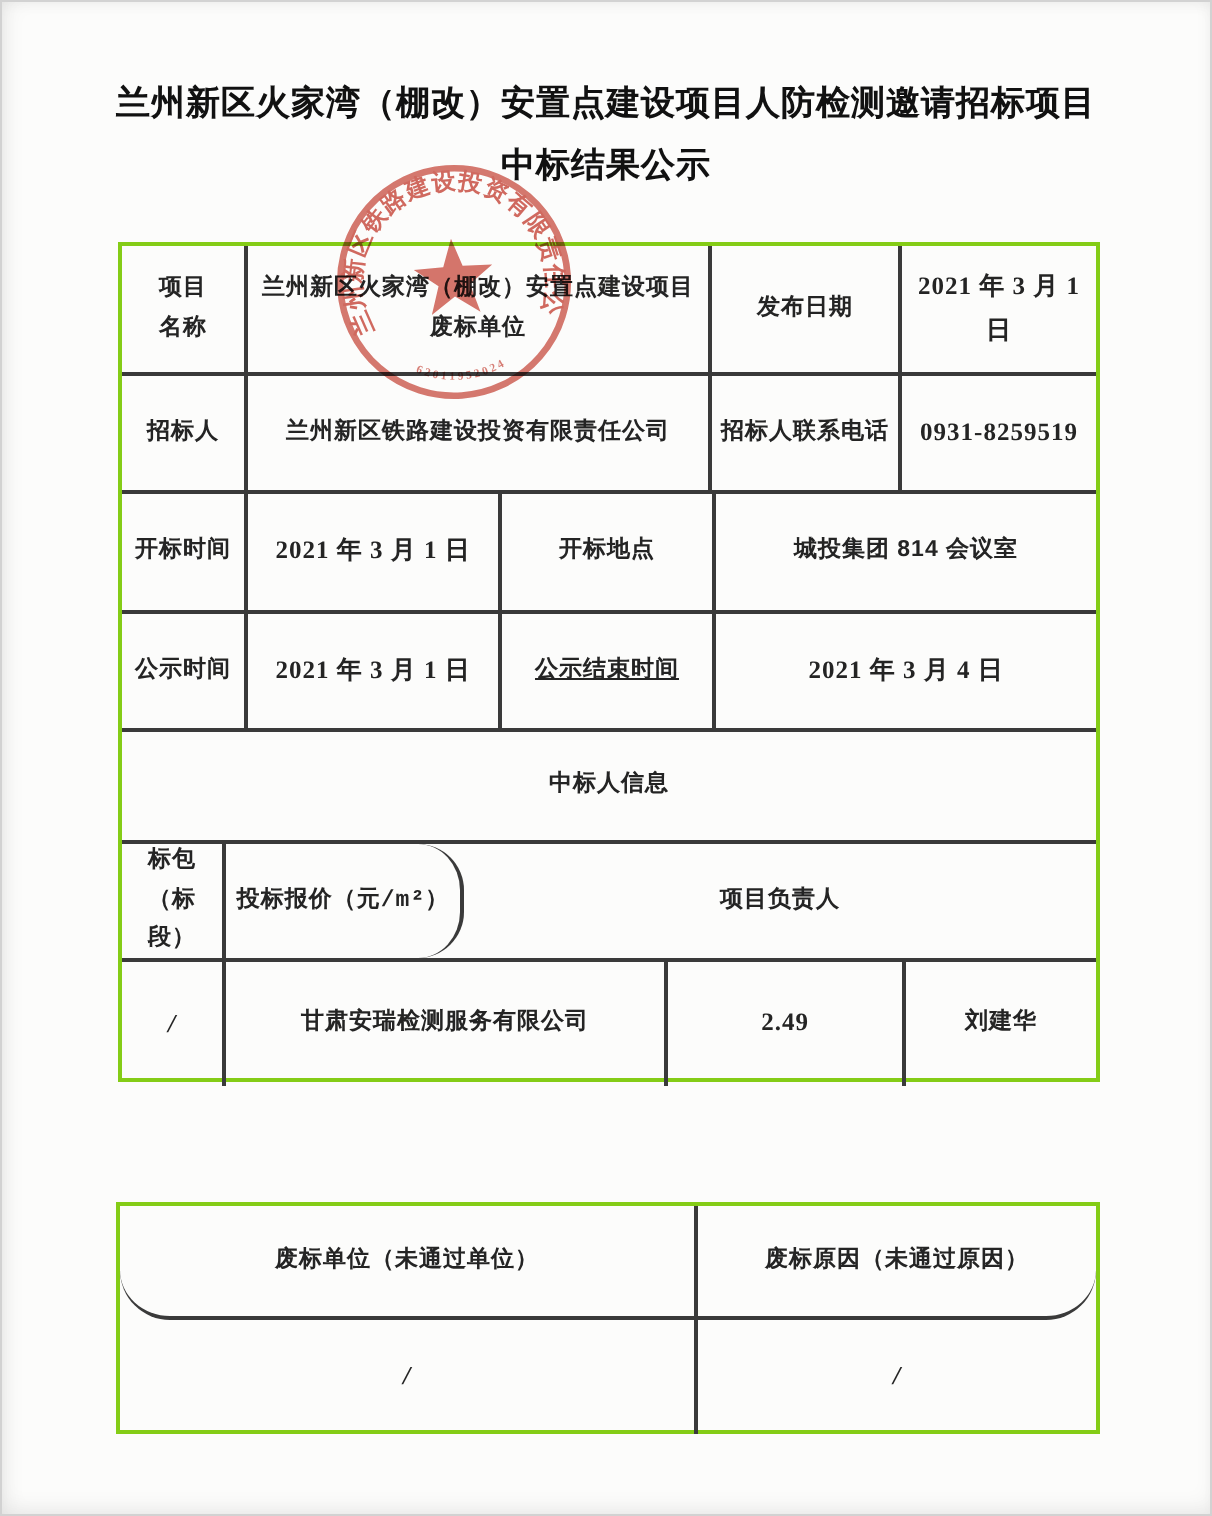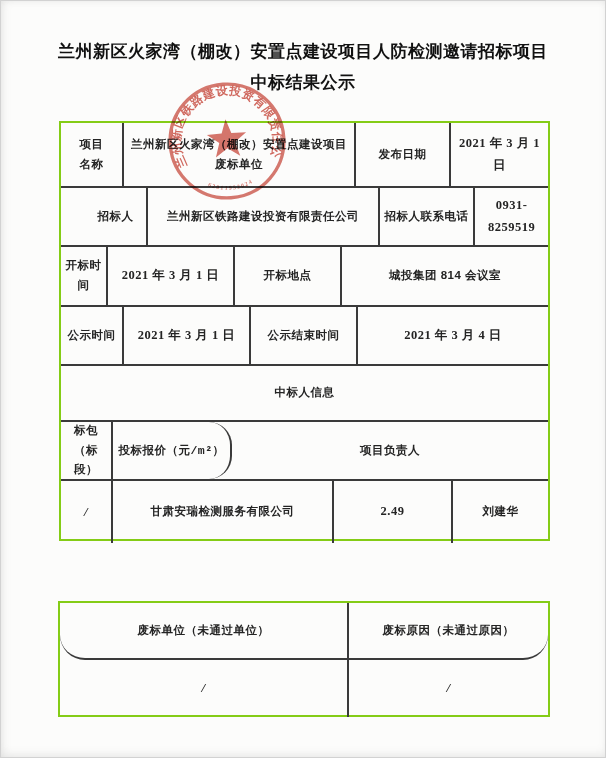--- a/index.html
+++ b/index.html
@@ -73,38 +73,38 @@
         <span>名称</span>
       </div>
       <div class="cell" style="width:232px;">
         <span>兰州新区火家湾（棚改）安置点建设项目</span>
         <span>废标单位</span>
       </div>
       <div class="cell" style="width:95px;">发布日期</div>
       <div class="cell num">2021 年 3 月 1 日</div>
     </div>
 
-    <div class="row" style="height:59px;padding-left:24px;">
+    <div class="row" style="height:59px;">
       <div class="cell" style="width:63px;">招标人</div>
       <div class="cell" style="width:232px;">兰州新区铁路建设投资有限责任公司</div>
       <div class="cell" style="width:95px;">招标人联系电话</div>
       <div class="cell num">0931-8259519</div>
     </div>
 
     <div class="row" style="height:60px;">
-      <div class="cell" style="width:47px;">开标时间</div>
+      <div class="cell" style="width:63px;">开标时间</div>
       <div class="cell num" style="width:127px;">2021 年 3 月 1 日</div>
       <div class="cell" style="width:107px;">开标地点</div>
       <div class="cell">城投集团 814 会议室</div>
     </div>
 
     <div class="row" style="height:59px;">
       <div class="cell" style="width:63px;">公示时间</div>
       <div class="cell num" style="width:127px;">2021 年 3 月 1 日</div>
-      <div class="cell" style="width:107px;">公示结束时间</div>
+      <div class="cell" style="width:107px;text-decoration:underline;">公示结束时间</div>
       <div class="cell num">2021 年 3 月 4 日</div>
     </div>
 
     <div class="row" style="height:56px;">
       <div class="cell" style="flex:1 1 auto; border-right:none;">中标人信息</div>
     </div>
 
     <div class="row" style="height:59px;font-family:Liberation Mono, monospace;">
       <div class="cell" style="width:52px;">
         <span>标包</span>

